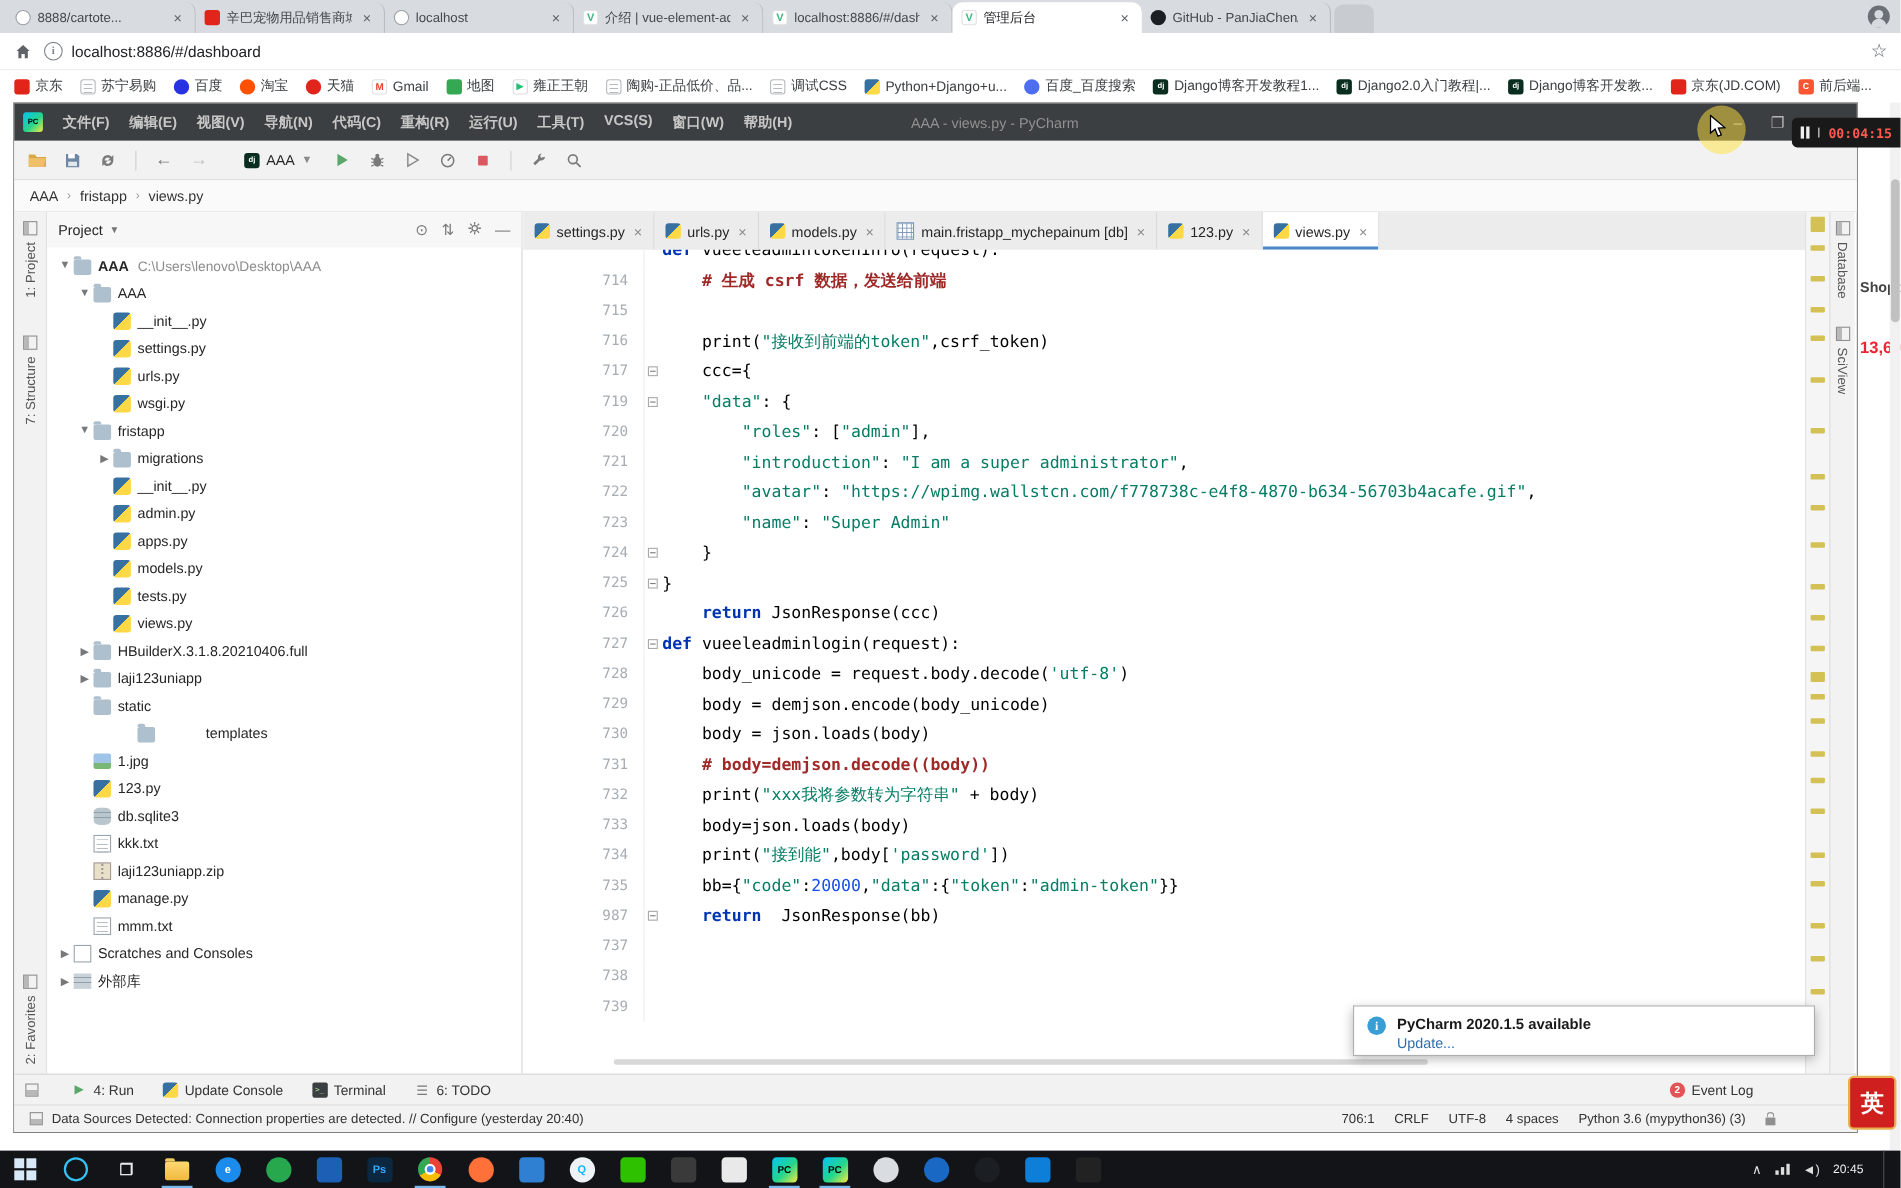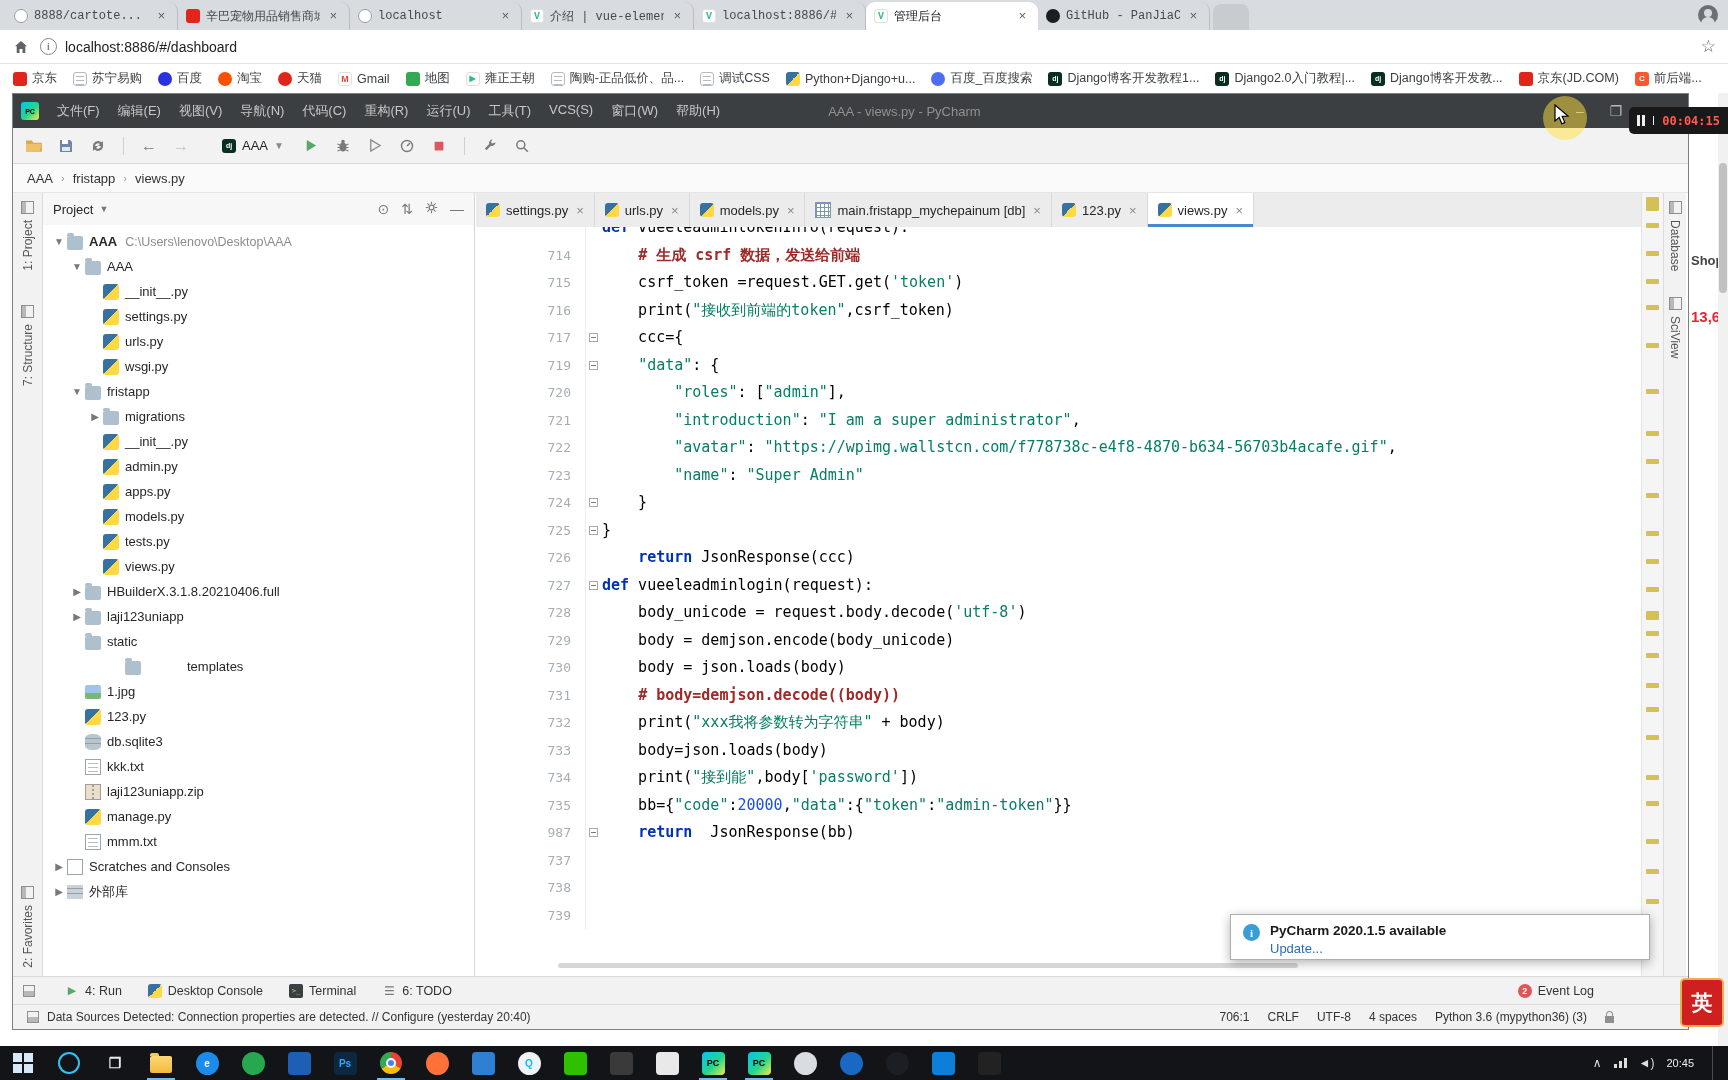--- a/index.html
+++ b/index.html
@@ -54,21 +54,21 @@
 
   
   #pycharm{position:absolute;left:12px;top:93px;width:1675px;height:935px;background:#fff;
            border:1px solid #7f7f7f;box-sizing:content-box;}
   #titlebar{position:absolute;left:0;top:0;width:1675px;height:34px;background:#3c3f41;
             display:flex;align-items:center;color:#c7c7c7;font-size:13px;}
   #pc-logo{width:18px;height:18px;margin:0 10px 0 8px;border-radius:3px;flex:none;
            background:linear-gradient(135deg,#07c3f2,#24d68c 55%,#f7eb3f);
            display:flex;align-items:center;justify-content:center;font-size:7px;font-weight:bold;color:#000;}
   #menus{display:flex;gap:2px;}
-  .menu-item{padding:3px 8px;border-radius:3px;}
+  .menu-item{padding:3px 8px;border-radius:3px;font-weight:bold;}
   #win-title{margin-left:100px;color:#919191;}
   #winctl{position:absolute;right:28px;top:0;height:34px;display:flex;align-items:center;gap:26px;color:#b6b6b6;font-size:14px;}
 
   #toolbar{position:absolute;left:0;top:34px;width:1675px;height:36px;background:#f2f2f2;
            border-bottom:1px solid #d8d8d8;display:flex;align-items:center;gap:10px;padding:0 10px;box-sizing:border-box;}
   .tbico{width:22px;height:22px;display:flex;align-items:center;justify-content:center;flex:none;border-radius:3px;}
   .tbsep{width:1px;height:18px;background:#cfcfcf;margin:0 4px;flex:none;}
   .arrowico{font-size:16px;color:#7a7a7a;}
   .arrowico.dis{color:#c3c3c3;}
   #runchip{display:flex;align-items:center;gap:6px;padding:2px 6px;margin-left:14px;font-size:13px;color:#262626;}
@@ -210,21 +210,21 @@
   .nwbars i{width:3px;background:#ddd;}
   .trayglyph{color:#ddd;font-size:12px;}
   #peek{width:5px;height:34px;border-left:1px solid #4a4d52;margin-left:6px;}
 </style>
 </head>
 <body>
 
 <div id="screen">
 
   <div id="tabstrip">
-    <div id="tabs" style="display:flex;align-items:flex-start;font-family:Liberation Mono, monospace;">
+    <div id="tabs" style="display:flex;align-items:flex-start;">
         <div class="tab">
           <span class="fv fv-globe"></span>
           <span class="ttl">8888/cartote...</span>
           <span class="tclose">×</span>
         </div>
         <div class="tab">
           <span class="fv fv-jd"></span>
           <span class="ttl">辛巴宠物用品销售商城</span>
           <span class="tclose">×</span>
         </div>
@@ -666,21 +666,20 @@
               <span class="ccode"><span class="tk-k">def</span><span> vueeleadmintokenInfo(request):</span></span>
             </div>
             <div class="crow">
               <span class="cnum">714</span>
               <span class="cfold"></span>
               <span class="ccode"><span>    </span><span class="tk-c"># 生成 csrf 数据，发送给前端</span></span>
             </div>
             <div class="crow">
               <span class="cnum">715</span>
               <span class="cfold"></span>
-              <span class="ccode"><span>    csrf_token =request.GET.get(</span><span class="tk-s">'token'</span><span>)</span></span>
             </div>
             <div class="crow">
               <span class="cnum">716</span>
               <span class="cfold"></span>
               <span class="ccode"><span>    print(</span><span class="tk-s">"接收到前端的token"</span><span>,csrf_token)</span></span>
             </div>
             <div class="crow">
               <span class="cnum">717</span>
               <span class="cfold">
                 <span class="fsq"></span>
@@ -855,21 +854,21 @@
 
     <div id="bottombar">
       <span class="sqico"></span>
       <div id="toolbtns">
           <div class="toolbtn">
             <span class="bt bt-run">▶</span>
             <span>4: Run</span>
           </div>
           <div class="toolbtn">
             <span class="bt bt-py"></span>
-            <span>Desktop Console</span>
+            <span>Update Console</span>
           </div>
           <div class="toolbtn">
             <span class="bt bt-term">&gt;_</span>
             <span>Terminal</span>
           </div>
           <div class="toolbtn">
             <span class="bt bt-todo">☰</span>
             <span>6: TODO</span>
           </div>
         </div>

